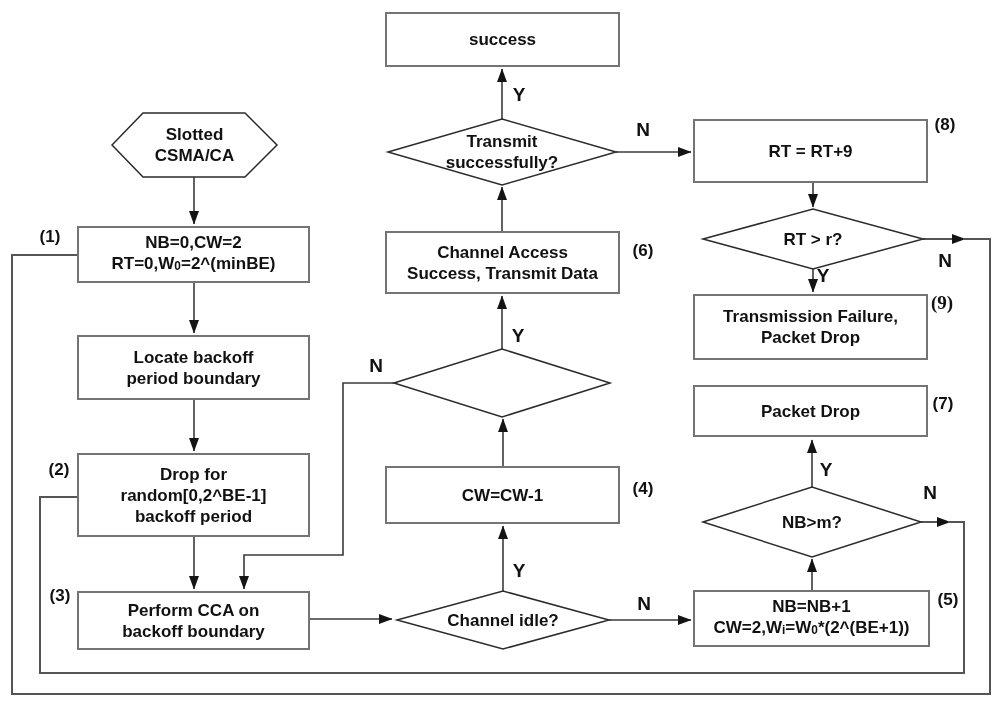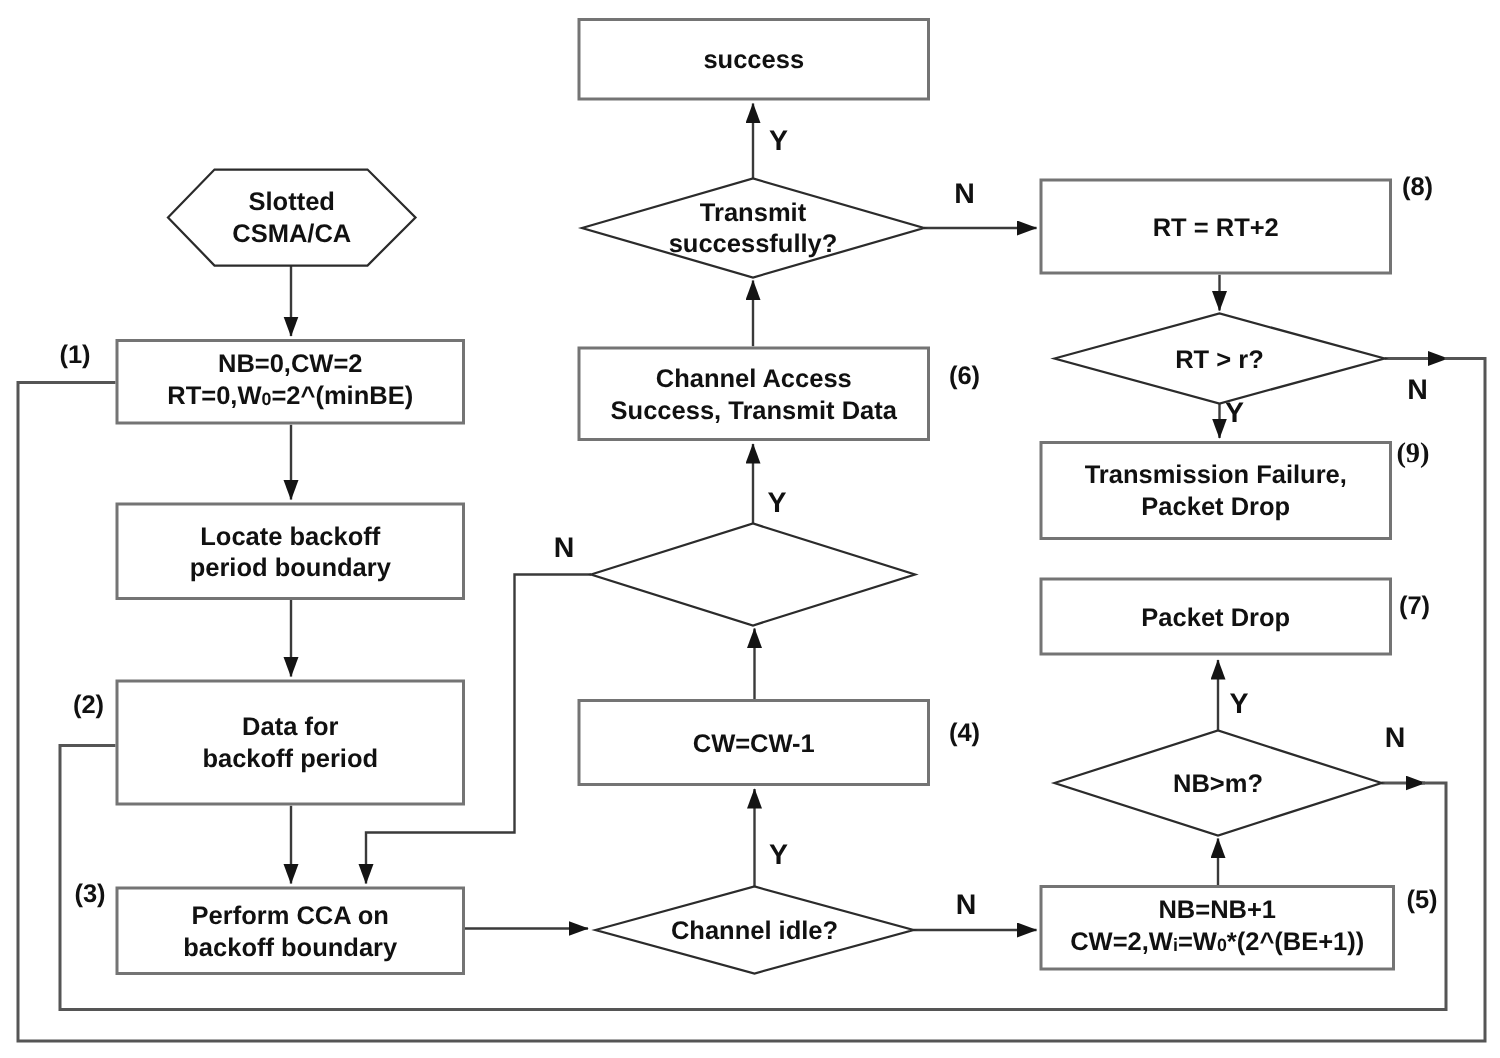--- a/index.html
+++ b/index.html
@@ -85,40 +85,41 @@
     <div>NB=0,CW=2</div>
     <div><span>RT=0,W</span><sub>0</sub><span>=2^(minBE)</span></div>
   </div>
 
   <div class="box" style="left:77px;top:335px;width:233px;height:65px">
     <div>Locate backoff</div>
     <div>period boundary</div>
   </div>
 
   <div class="box" style="left:77px;top:453px;width:233px;height:84px">
-    <div>Data for</div>
+    <div>Drop for</div>
+    <div>random[0,2^BE-1]</div>
     <div>backoff period</div>
   </div>
 
   <div class="box" style="left:77px;top:591px;width:233px;height:59px">
     <div>Perform CCA on</div>
     <div>backoff boundary</div>
   </div>
 
   <div class="box" style="left:385px;top:231px;width:235px;height:63px">
     <div>Channel Access</div>
     <div>Success, Transmit Data</div>
   </div>
 
   <div class="box" style="left:385px;top:466px;width:235px;height:58px">
     <div>CW=CW-1</div>
   </div>
 
   <div class="box" style="left:693px;top:119px;width:235px;height:64px">
-    <div>RT = RT+2</div>
+    <div>RT = RT+9</div>
   </div>
 
   <div class="box" style="left:693px;top:294px;width:235px;height:66px">
     <div>Transmission Failure,</div>
     <div>Packet Drop</div>
   </div>
 
   <div class="box" style="left:693px;top:385px;width:235px;height:52px">
     <div>Packet Drop</div>
   </div>

